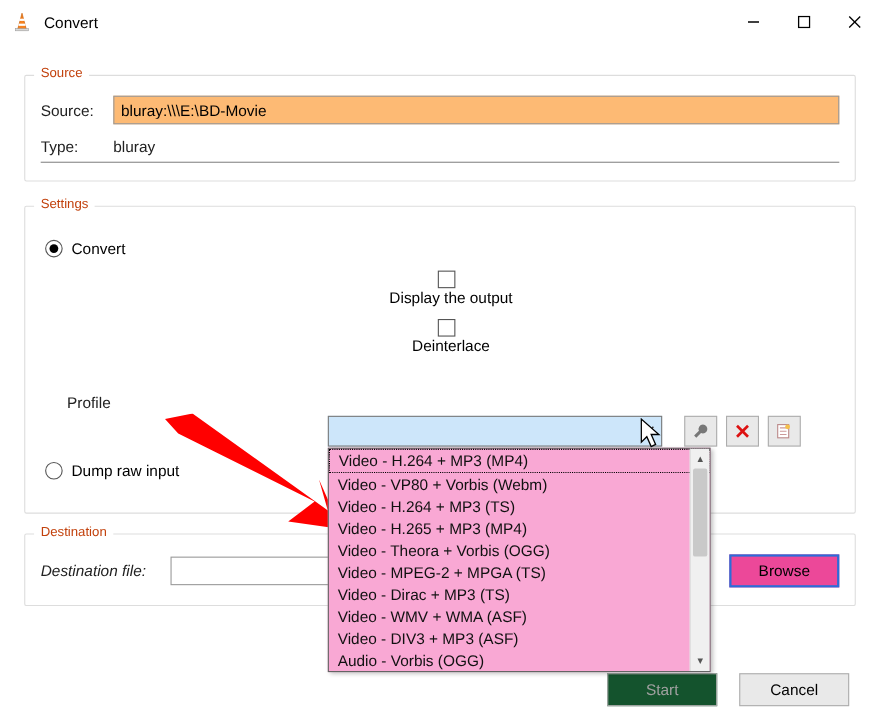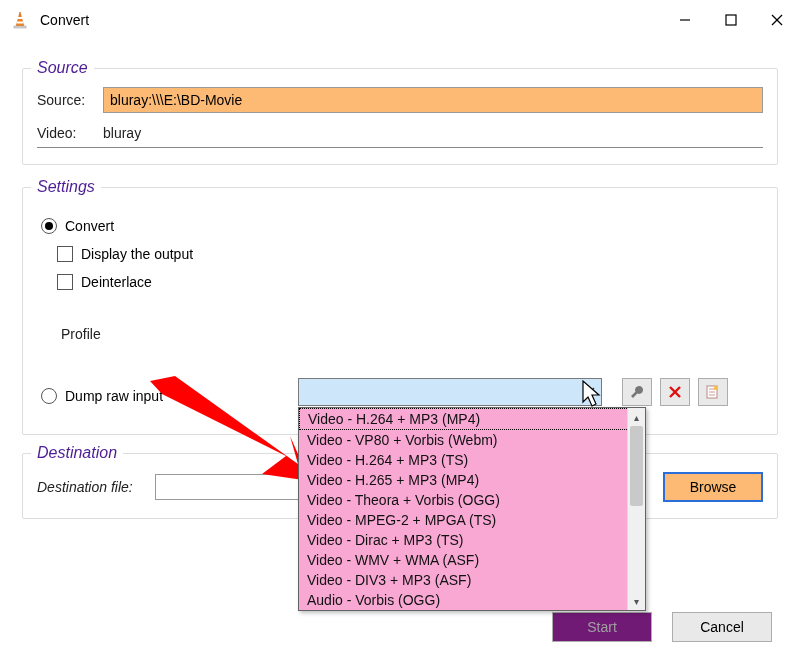--- a/index.html
+++ b/index.html
@@ -8,52 +8,52 @@
 .titlebar { height: 40px; display: flex; align-items: center; padding: 0 0 0 10px; }
 .titlebar .app-icon { width: 20px; height: 20px; margin-right: 10px; display:flex; align-items:center; justify-content:center; }
 .titlebar .title { font-size: 14px; color: #000; }
 .titlebar .spacer { flex: 1; }
 .win-btn { width: 46px; height: 30px; display: flex; align-items: center; justify-content: center; color: #000; font-size: 14px; }
 .win-btn svg { pointer-events:none; }
 
 .content { padding: 8px 22px 10px 22px; }
 
 .groupbox { border: 1px solid #ddd; border-radius: 2px; padding: 18px 14px 16px 14px; margin-top: 20px; position: relative; }
-.groupbox .legend { position: absolute; top: -10px; left: 8px; background: #fff; padding: 0 6px; font-size: 16px; color: #4c1d95; font-style: italic; }
+.groupbox .legend { position: absolute; top: -10px; left: 8px; background: #fff; padding: 0 6px; font-size: 12px; color: #c2410c; }
 
 .row { display: flex; align-items: center; margin-bottom: 12px; }
 .label { font-size: 14px; color: #222; min-width: 60px; }
 .source-input { flex: 1; height: 26px; border: 1px solid #999; padding: 2px 6px; font-size: 14px; background: #fdba74; }
 .source-lbl { min-width: 66px; }
 .type-row .label { min-width: 60px; }
 .type-row .type-val { font-size: 14px; color: #222; padding-left: 6px; }
 .hline { border: none; border-bottom: 1px solid #888; margin-top: 6px; }
 
 .settings-group { padding-bottom: 4px; }
 
 .radio-row, .check-row { display: flex; align-items: center; margin: 12px 0 12px 4px; font-size: 14px; }
 .radio { width: 16px; height: 16px; border: 1px solid #555; border-radius: 50%; margin-right: 8px; display: inline-flex; align-items: center; justify-content: center; background:#fff; }
 .radio.checked::after { content:""; width: 8px; height: 8px; background:#000; border-radius:50%; }
 .chk { width: 16px; height: 16px; border: 1px solid #555; margin-right: 8px; display:inline-block; background:#fff; }
-.indent { margin-left: 20px; }
+.indent { margin-left: 20px; flex-direction: column; }
 
 .profile-row { display: flex; align-items: center; margin-top: 36px; margin-left: 24px; }
 .profile-label { font-size: 14px; min-width: 60px; color:#222; }
 
 .small-btn { width: 30px; height: 28px; border: 1px solid #adadad; background:#e9e9e9; margin-left: 8px; display:flex; align-items:center; justify-content:center; }
 .small-btn svg { pointer-events:none; }
 
 .dest-row { display:flex; align-items:center; }
 .dest-label { font-size:14px; color:#222; min-width: 118px; font-style: italic; }
 .dest-input { flex:1; height:26px; border:1px solid #999; background:#fff; }
-.browse-btn { width:100px; height:30px; border:2px solid #2b6dd9; background:#fdba74; color:#000; font-size:14px; margin-left:26px; }
+.browse-btn { width:100px; height:30px; border:2px solid #2b6dd9; background:#ec4899; color:#000; font-size:14px; margin-left:26px; }
 
 .bottom-btns { position:absolute; right:28px; bottom:10px; display:flex; gap:20px; }
 .btn { width:100px; height:30px; border:1px solid #adadad; background:#e9e9e9; font-size:14px; display:flex; align-items:center; justify-content:center; }
-.btn.disabled { color:#a0a0a0; background:#701a75; }
+.btn.disabled { color:#a0a0a0; background:#14532d; }
 
 
 .profile-combo { position:absolute; left:298px; top:378px; width:304px; height:28px; border:1px solid #7a7a7a; background:#cde6fa; }
 .profile-combo .arrow { position:absolute; right:4px; top:3px; }
 .dropdown-list { position:absolute; left:298px; top:407px; width:348px; border:1px solid #646464; background:#f9a8d4; box-shadow: 2px 2px 4px rgba(0,0,0,.25); z-index:20; }
 .dropdown-list .item { font-size:14px; padding:2px 8px; color:#111; white-space:nowrap; }
 .dropdown-list .item.first { border:1px dotted #000; }
 .dropdown-scroll { position:absolute; right:0; top:0; bottom:0; width:18px; background:#f0f0f0; border-left:1px solid #ddd; }
 .dropdown-scroll .up, .dropdown-scroll .down { height:18px; display:flex; align-items:center; justify-content:center; font-size:10px; color:#555; }
 .dropdown-scroll .thumb { position:absolute; left:2px; right:2px; top:18px; height:80px; background:#c9c9c9; border-radius:2px; }
@@ -98,21 +98,21 @@
 
 <div class="content">
 
   <div class="groupbox">
     <span class="legend">Source</span>
     <div class="row">
       <span class="label source-lbl">Source:</span>
       <input class="source-input" value="bluray:\\\E:\BD-Movie" style="">
     </div>
     <div class="row type-row" style="margin-bottom:6px;">
-      <span class="label">Video:</span>
+      <span class="label">Type:</span>
       <span class="type-val">bluray</span>
     </div>
     <hr class="hline">
   </div>
 
   <div class="groupbox settings-group" style="margin-top:22px; padding-bottom:18px;">
     <span class="legend">Settings</span>
 
     <div class="radio-row">
       <span class="radio checked"></span>

